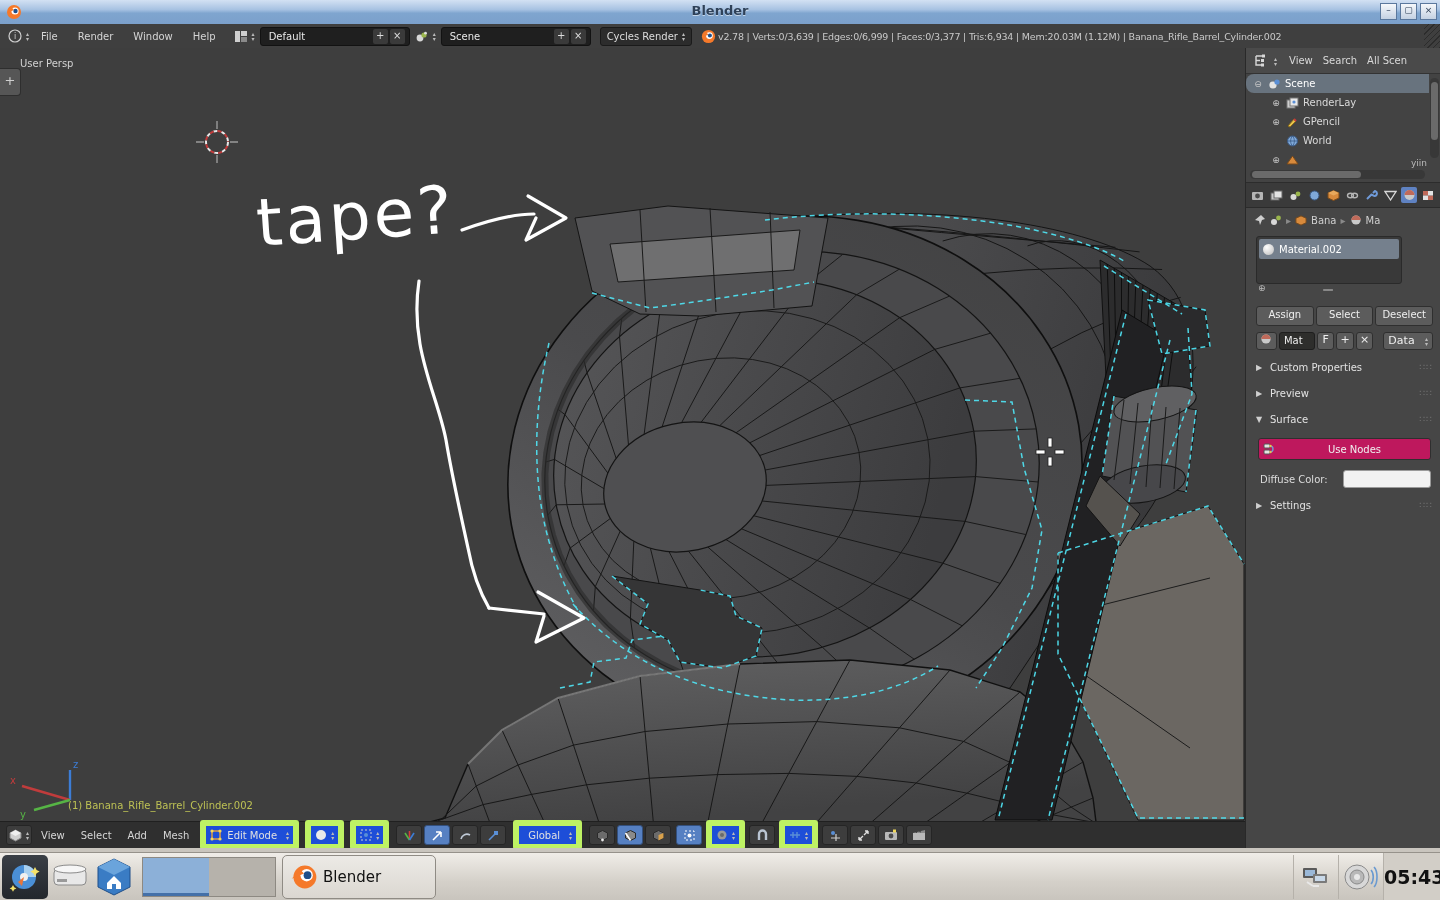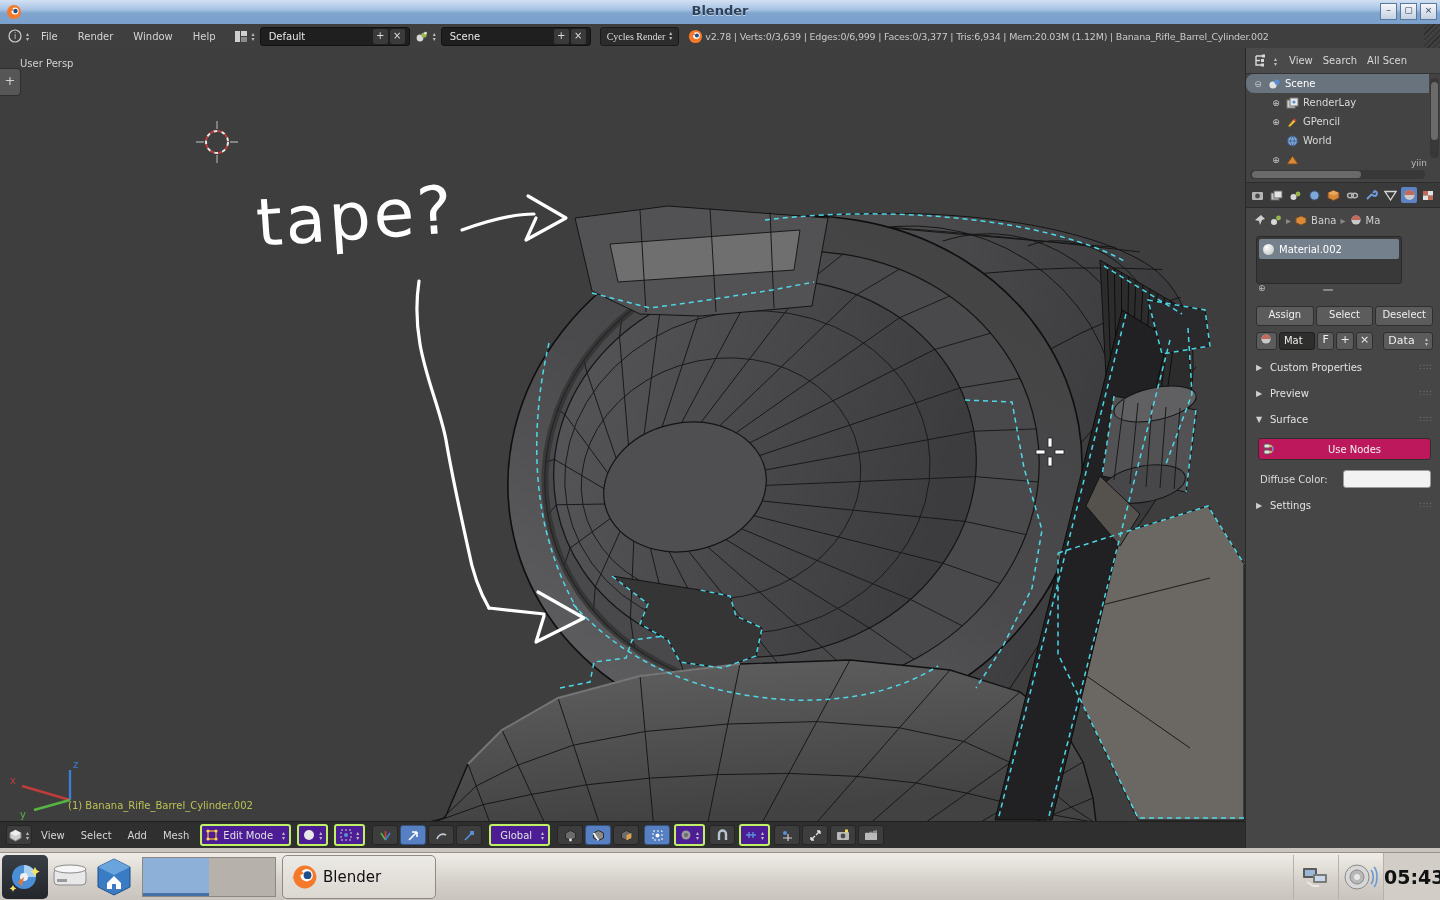--- a/index.html
+++ b/index.html
@@ -22,21 +22,21 @@
     border-bottom:1px solid #262626;display:flex;align-items:center;color:#d5d5d5;font-size:10px;
     white-space:nowrap;}
   .infobar .menu{padding:0 10px;cursor:default;}
   .mini-ico{display:inline-flex;align-items:center;margin:0 2px;}
   .combo{display:flex;align-items:center;background:#1f1f1f;border:1px solid #121212;border-radius:3px;
     height:17px;color:#e8e8e8;padding:0 4px;margin:0 3px;}
   .combo .cval{padding:0 4px;}
   .combo .cbtn{width:15px;height:15px;background:#3a3a3a;border-radius:2px;margin-left:2px;
     text-align:center;line-height:14px;font-size:10px;color:#ddd;}
   .engine{background:#2c2c2c;border:1px solid #1a1a1a;border-radius:3px;height:17px;display:flex;
-    align-items:center;padding:0 6px;margin:8px 6px;color:#ddd;font-family:Liberation Serif, serif;}
+    align-items:center;padding:0 6px;margin:8px 6px;color:#ddd;}
   .updown{font-size:6px;line-height:5px;color:#bbb;display:inline-block;margin-left:4px;text-align:center;}
   .stats{color:#c9c9c9;font-size:9.5px;letter-spacing:-0.2px;overflow:hidden;}
   .gripcorner{position:absolute;right:0;top:24px;width:16px;height:24px;
     background:repeating-linear-gradient(135deg,transparent 0 3px,#2c2c2c 3px 4px);}
 
   
   .viewport{position:absolute;top:48px;left:0;width:1245px;height:800px;background:#3e3e3e;}
   .vp-canvas{position:absolute;top:0;left:0;}
   .vp-label{position:absolute;top:10px;left:20px;font-size:10px;color:#d2d2d2;}
   .vp-plus{position:absolute;top:20px;left:0;width:20px;height:26px;background:#565656;
@@ -45,21 +45,21 @@
   .obj-label{position:absolute;top:752px;left:68px;font-size:10px;color:#bdc154;}
 
   
   .vp-header{position:absolute;left:0;bottom:0;width:1245px;height:26px;background:#2f2f2f;
     border-top:1px solid #202020;display:flex;align-items:center;color:#d6d6d6;font-size:10px;
     white-space:nowrap;}
   .vp-header .menu{padding:0 8px;}
   .hbtn{display:inline-flex;align-items:center;justify-content:center;background:#3d3d3d;
     border:1px solid #252525;border-radius:3px;height:18px;min-width:20px;margin:0 1px;padding:0 2px;}
   .hbtn.active{background:#5680c2;border-color:#33507e;}
-  .hcombo{display:inline-flex;align-items:center;background:#4c1d95;border:2px solid #bef264;
+  .hcombo{display:inline-flex;align-items:center;background:#1d4ed8;border:6px solid #bef264;
     border-radius:3px;height:18px;margin:0 3px;padding:0 4px;color:#e0e0e0;}
   .hgroup{display:inline-flex;margin:0 3px;}
 
   
   .sidebar{position:absolute;top:48px;left:1245px;width:195px;height:800px;background:#464646;
     border-left:1px solid #292929;color:#d8d8d8;font-size:10px;}
   .outliner{position:relative;height:134px;background:#434343;border-bottom:1px solid #2c2c2c;}
   .out-head{height:25px;background:#4a4a4a;border-bottom:1px solid #333;display:flex;
     align-items:center;gap:10px;padding:0 6px;white-space:nowrap;overflow:hidden;}
   .out-rows{position:absolute;top:26px;left:0;right:12px;bottom:14px;overflow:hidden;}

